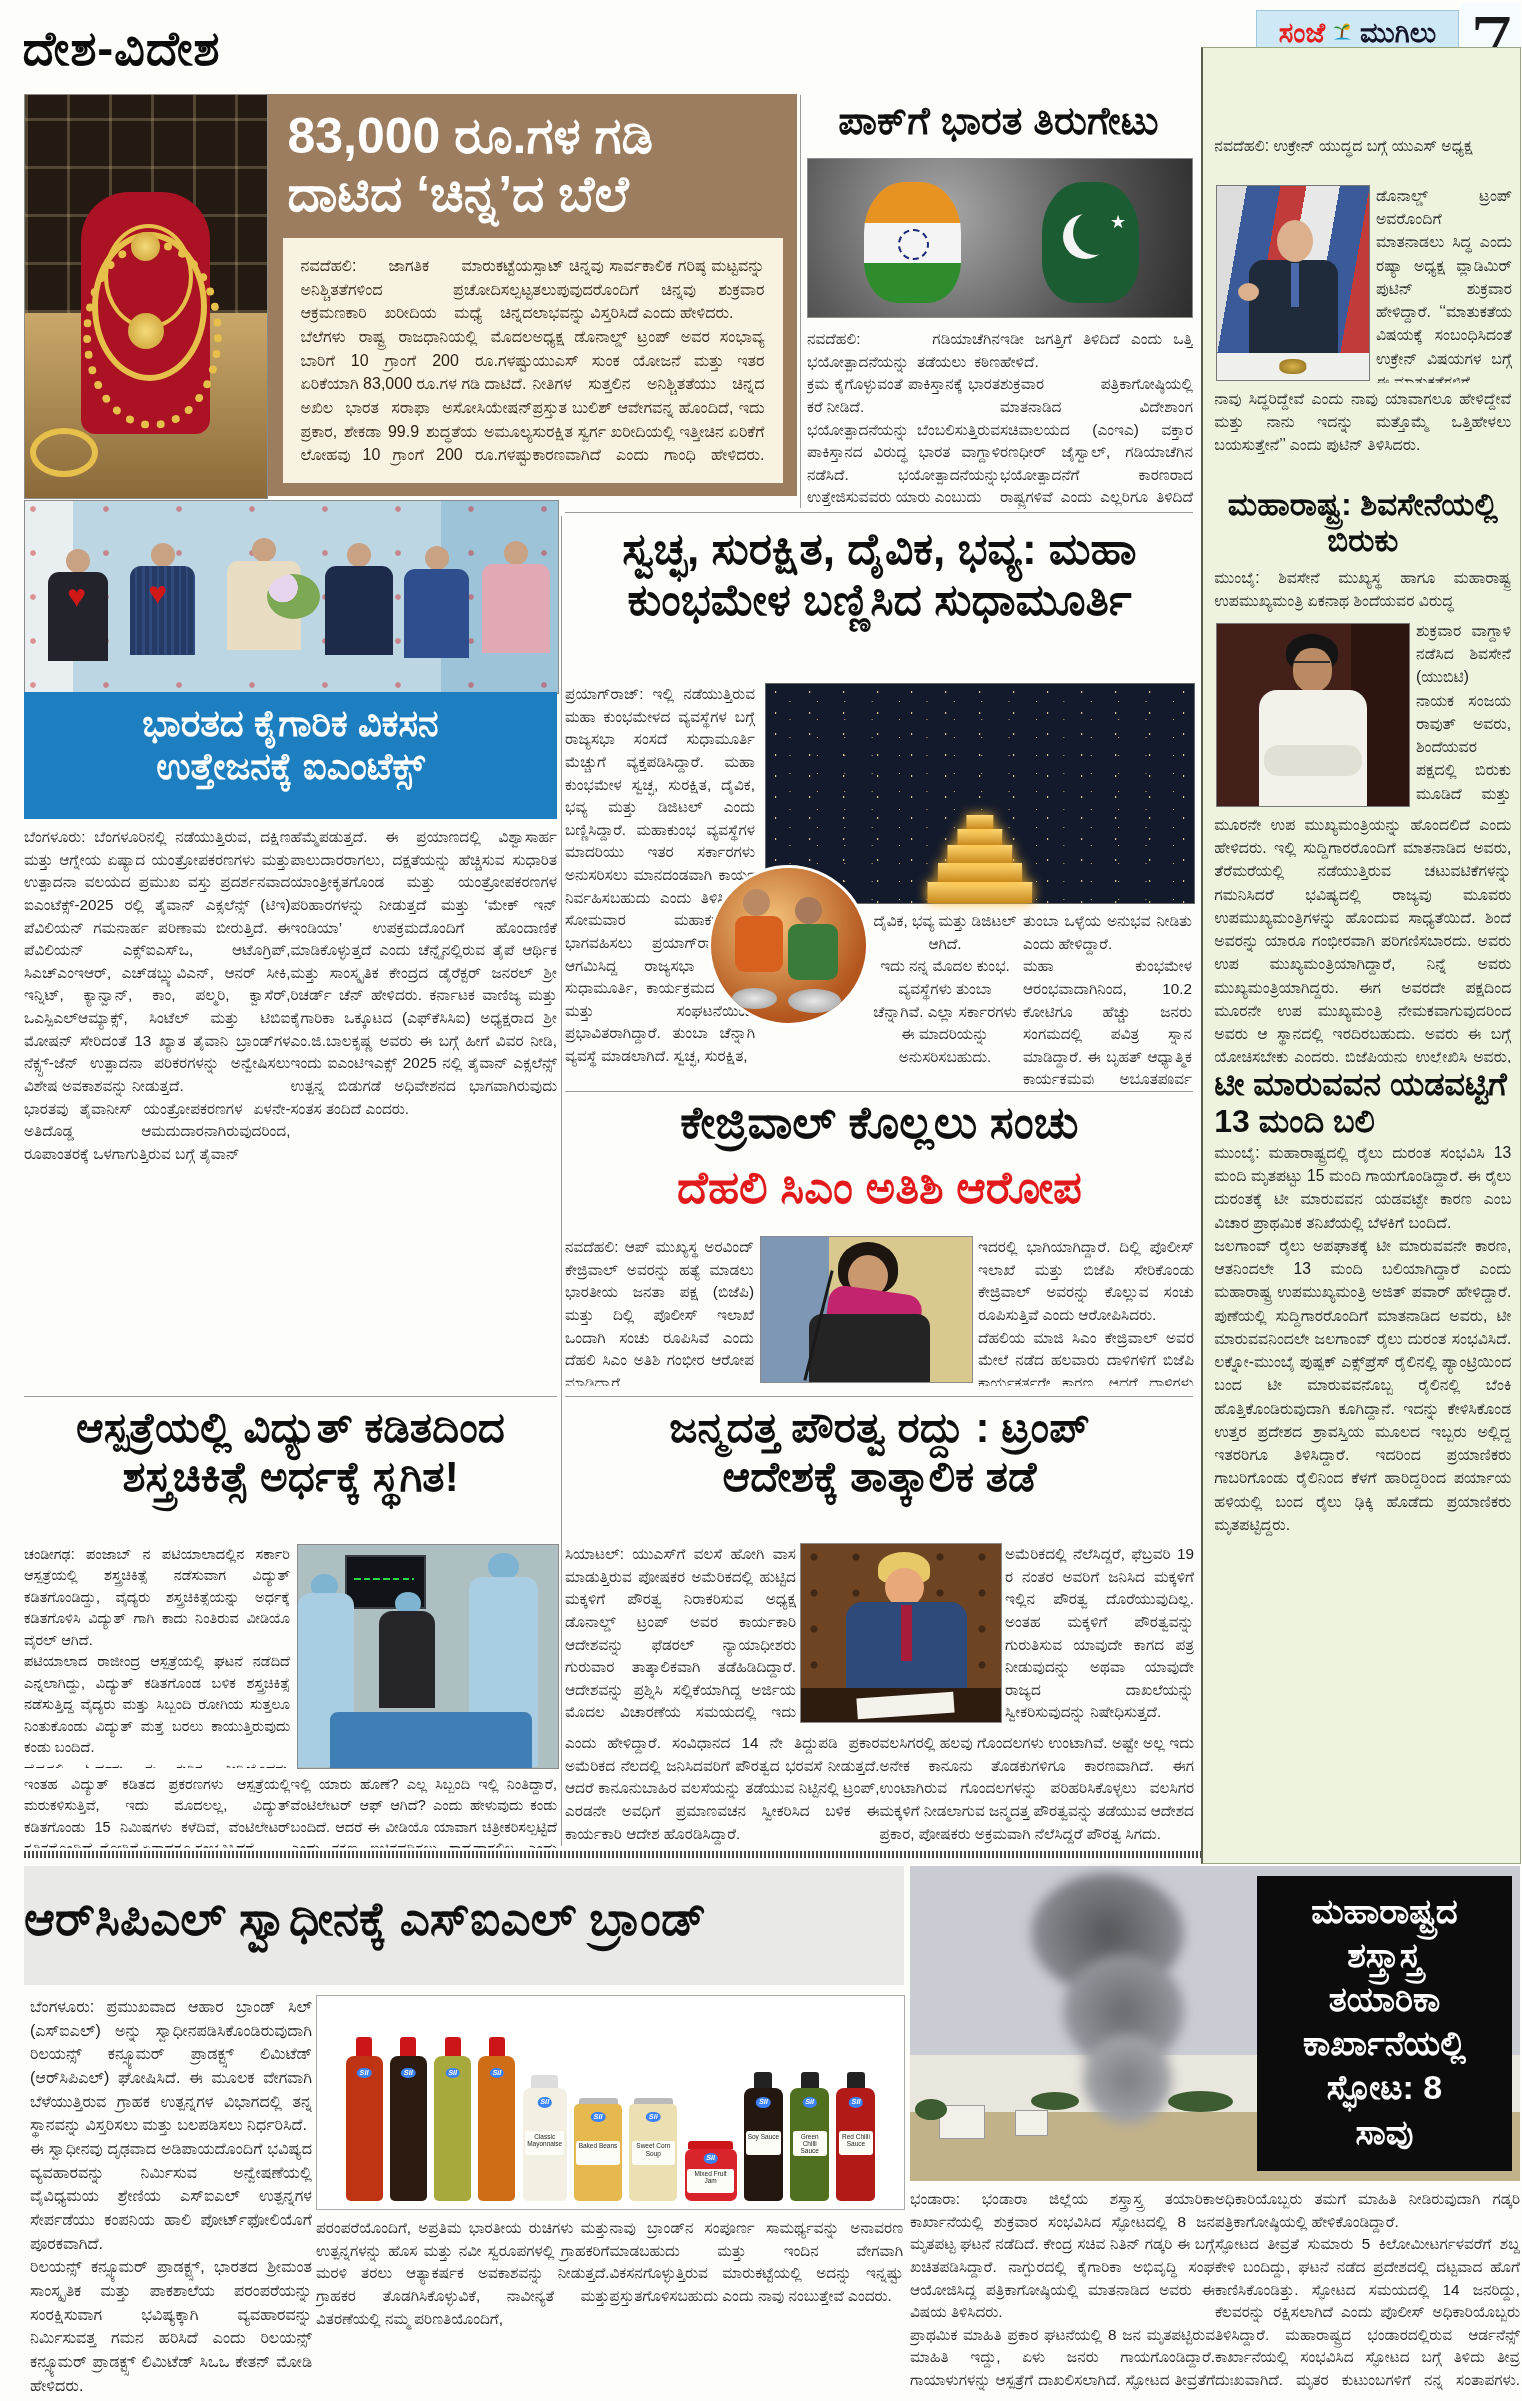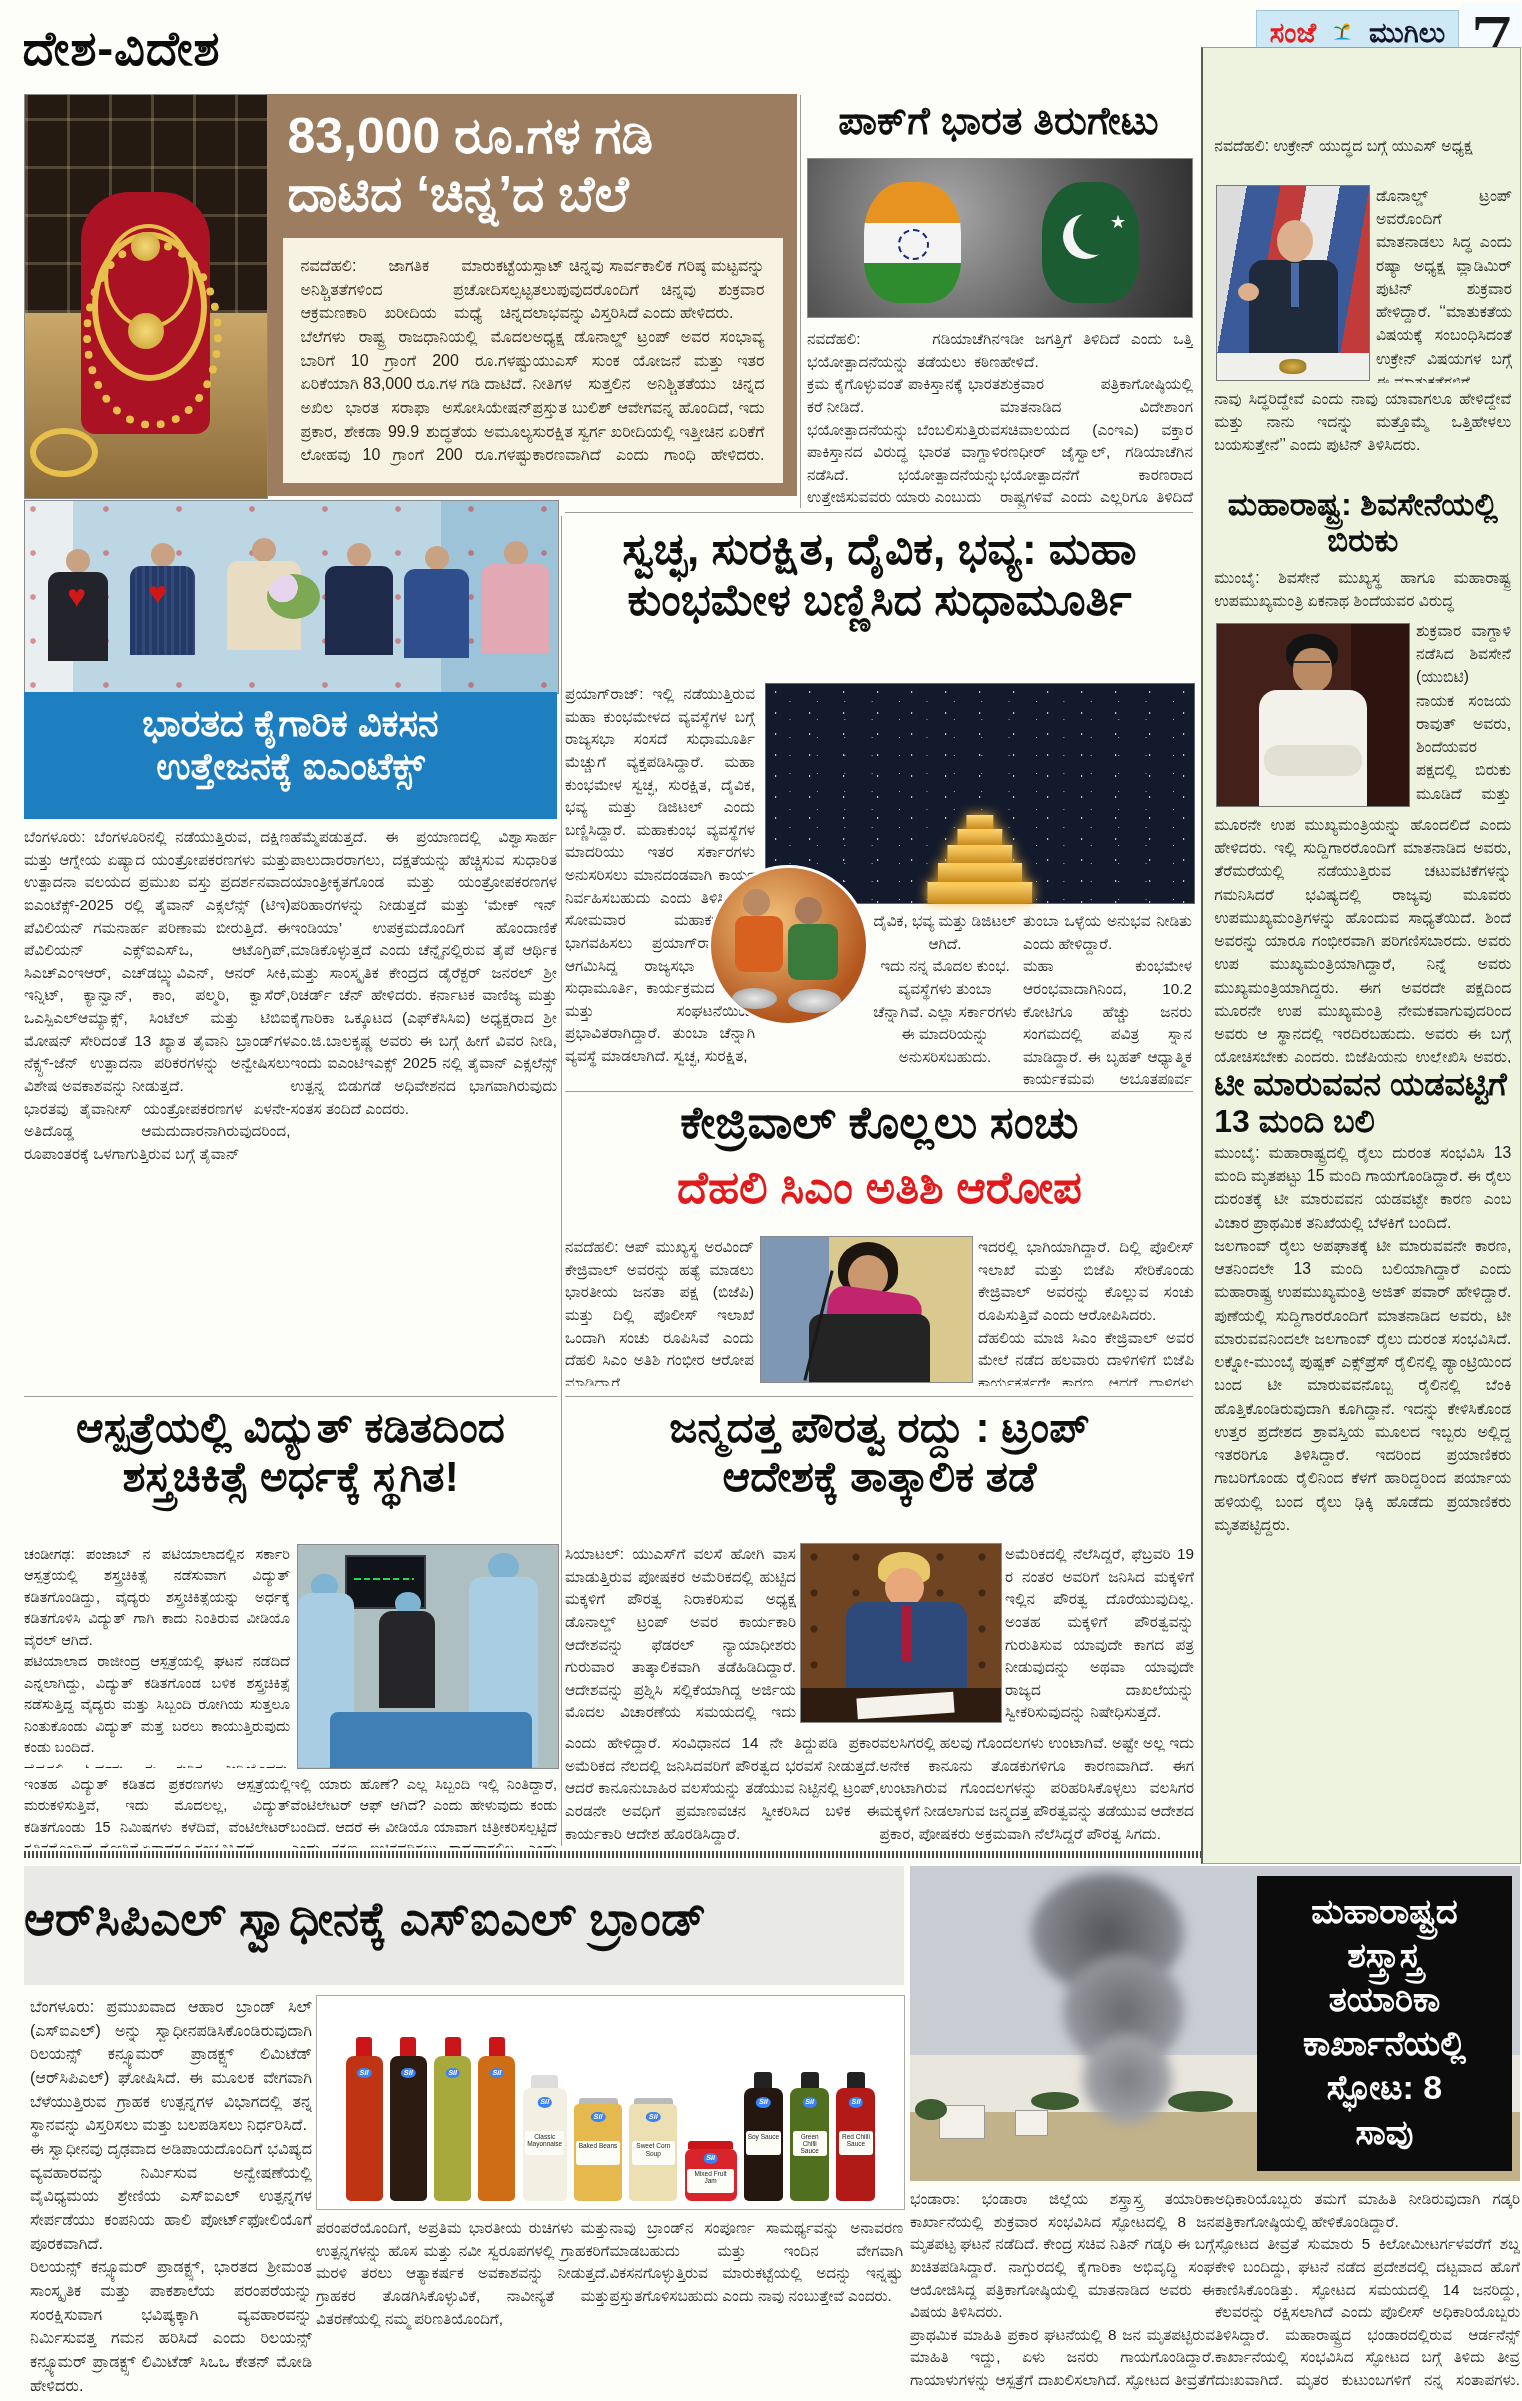--- a/index.html
+++ b/index.html
@@ -11,21 +11,21 @@
   .flexcols{display:flex;}
   .flexcols>div{flex:1;}
   .vrule{position:absolute;width:0.8px;background:#9b9b9b;}
   .hrule{position:absolute;height:0.8px;background:#9b9b9b;}
   .ph{position:absolute;overflow:hidden;border:0.8px solid #8a8a8a;}
 
   
   #sec-title{left:22.6px;top:21px;font-size:48px;font-weight:bold;color:#0c0c0c;letter-spacing:0.8px;}
   #masthead{left:1256px;top:9.7px;width:203px;height:81px;background:#cfe8f5;border:0.8px solid #9fc6da;
             text-align:center;padding-top:6.5px;box-sizing:border-box;}
-  #mh-row{display:flex;justify-content:center;align-items:center;gap:16px;font-size:27.4px;font-weight:bold;}
+  #mh-row{display:flex;justify-content:center;align-items:center;gap:7px;font-size:27.4px;font-weight:bold;}
   #mh-red{color:#e3201f;}
   #mh-dark{color:#15152a;}
   #mh-rule{margin:3.2px auto 2.4px auto;width:161px;height:4px;background:#189bc6;border-radius:2.4px;}
   #mh-day{font-size:13.7px;font-weight:bold;color:#222;}
   #mh-date{font-size:17px;color:#222;margin-top:1.6px;}
   #page-num{left:1461px;top:3.2px;width:60px;height:86px;font-family:"Liberation Serif","DejaVu Serif",serif;
             font-size:84px;font-weight:400;color:#1b1b1b;text-align:center;line-height:1.0;background:#f6fbff;}
 
   
   #gold-ph{left:24px;top:94px;width:242px;height:403px;background:linear-gradient(#241a12 0%,#241a12 54%,#caa86a 54%,#8a6a3a 100%);}

